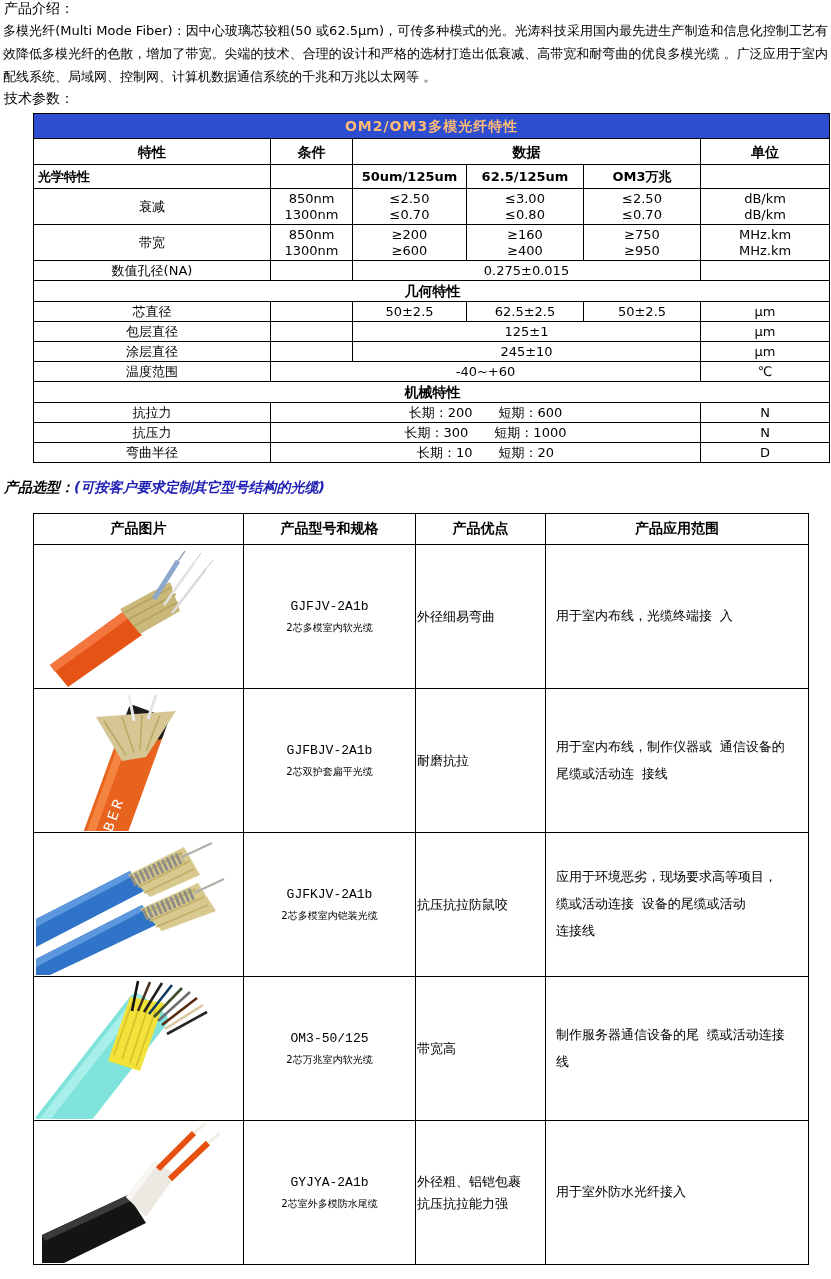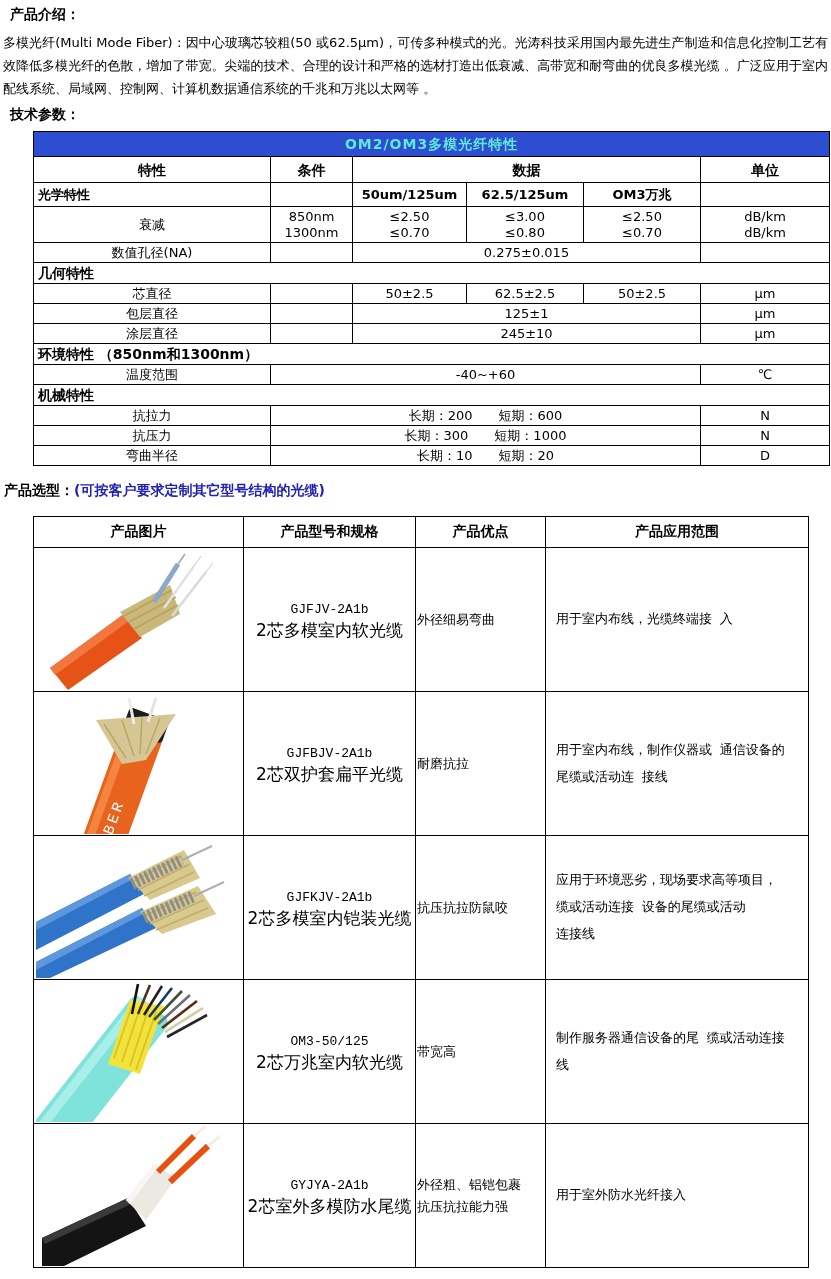--- a/index.html
+++ b/index.html
@@ -1,46 +1,46 @@
 <!DOCTYPE html>
 <html lang="zh"><head>
 <meta charset="utf-8">
 <style>
   html,body{margin:0;padding:0;background:#fff;}
   body{width:831px;font-family:"DejaVu Sans",sans-serif;color:#000;-webkit-font-smoothing:antialiased;}
   .page{width:831px;min-height:1279px;position:relative;}
 
-  .h-black{font-size:14px;font-weight:bold;margin:6px;padding:0 0 1px 4px;}
+  .h-black{font-size:14px;font-weight:normal;margin:0;padding:0 0 1px 4px;}
   .para{font-size:13px;line-height:23px;margin:0 3px 2px 3px;text-align:justify;}
 
   
   table{border-collapse:collapse;table-layout:fixed;}
   .tech-table{margin:4px 0 0 33px;width:796px;font-size:13px;}
   .tech-table td{border:1px solid #000;text-align:center;vertical-align:middle;
                  padding:1px 2px;line-height:16px;white-space:pre-line;}
-  .tech-title td{background:#2E4ED2;color:#5eead4;font-weight:bold;font-size:14px;
+  .tech-title td{background:#2E4ED2;color:#fdba74;font-weight:bold;font-size:14px;
                  letter-spacing:1px;height:22px;}
   .tech-head td{font-weight:bold;font-size:14px;height:23px;margin-top:28px;}
   .tech-sub td{font-weight:bold;height:21px;}
   .sec-left{text-align:left !important;padding-left:4px !important;}
-  .tech-section td{text-align:left;font-weight:bold;font-size:14px;height:18px;padding-left:4px;margin-left:40px;}
+  .tech-section td{text-align:center;font-weight:bold;font-size:14px;height:18px;padding-left:4px;margin-left:40px;}
   .row2l td{height:33px;}
   .row1l td{height:17px;}
 
   
-  .sel-heading{font-size:14px;font-weight:bold;margin:16px 0 16px 4px;}
+  .sel-heading{font-size:14px;font-weight:bold;margin:16px 0 16px 4px;font-style:italic;}
   .sel-note{color:#2121B5;}
   .product-table{margin:12px 0 0 33px;width:775px;font-size:13px;}
   .product-table td,.product-table th{border:1px solid #000;vertical-align:middle;}
   .product-table th{font-weight:bold;font-size:14px;height:28px;text-align:center;}
   .img-cell{height:143px;padding:0;text-align:center;background:#fff;}
   .img-cell svg{display:block;margin:1px auto;}
   .model-cell{text-align:center;line-height:21px;}
   .model-code{font-family:"Liberation Mono","DejaVu Sans Mono",monospace;font-size:13px;}
-  .model-name{font-size:17px;}
+  .model-name{font-size:10px;}
   .adv-cell{text-align:left;white-space:pre-line;line-height:22px;}
   .app-cell{text-align:left;padding:6px 8px 6px 10px;line-height:27px;white-space:pre-line;font-family:Liberation Mono, monospace;}
 </style>
 </head>
 <body>
 
 <div class="page">
 
   <div class="h-black">产品介绍：</div>
   <div class="para"> 多模光纤(Multi Mode Fiber)：因中心玻璃芯较粗(50 或62.5μm)，可传多种模式的光。光涛科技采用国内最先进生产制造和信息化控制工艺有效降低多模光纤的色散，增加了带宽。尖端的技术、合理的设计和严格的选材打造出低衰减、高带宽和耐弯曲的优良多模光缆 。广泛应用于室内配线系统、局域网、控制网、计算机数据通信系统的千兆和万兆以太网等 。</div>
@@ -79,20 +79,33 @@
 1300nm</td>
       <td>≤2.50
 ≤0.70</td>
       <td>≤3.00
 ≤0.80</td>
       <td>≤2.50
 ≤0.70</td>
       <td>dB/km
 dB/km</td>
     </tr>
+    <tr class="row2l">
+      <td>带宽</td>
+      <td>850nm
+1300nm</td>
+      <td>≥200
+≥600</td>
+      <td>≥160
+≥400</td>
+      <td>≥750
+≥950</td>
+      <td>MHz.km
+MHz.km</td>
+    </tr>
     <tr class="row1l">
       <td>数值孔径(NA)</td>
       <td></td>
       <td colspan="3">0.275±0.015</td>
       <td></td>
     </tr>
     <tr class="tech-section">
       <td colspan="6">几何特性</td>
     </tr>
     <tr class="row1l">
@@ -107,23 +120,20 @@
       <td>包层直径</td>
       <td></td>
       <td colspan="3">125±1</td>
       <td>μm</td>
     </tr>
     <tr class="row1l">
       <td>涂层直径</td>
       <td></td>
       <td colspan="3">245±10</td>
       <td>μm</td>
-    </tr>
-    <tr class="tech-section">
-      <td colspan="6">环境特性 （850nm和1300nm）</td>
     </tr>
     <tr class="row1l">
       <td>温度范围</td>
       <td colspan="4">-40~+60</td>
       <td>℃</td>
     </tr>
     <tr class="tech-section">
       <td colspan="6">机械特性</td>
     </tr>
     <tr class="row1l">

